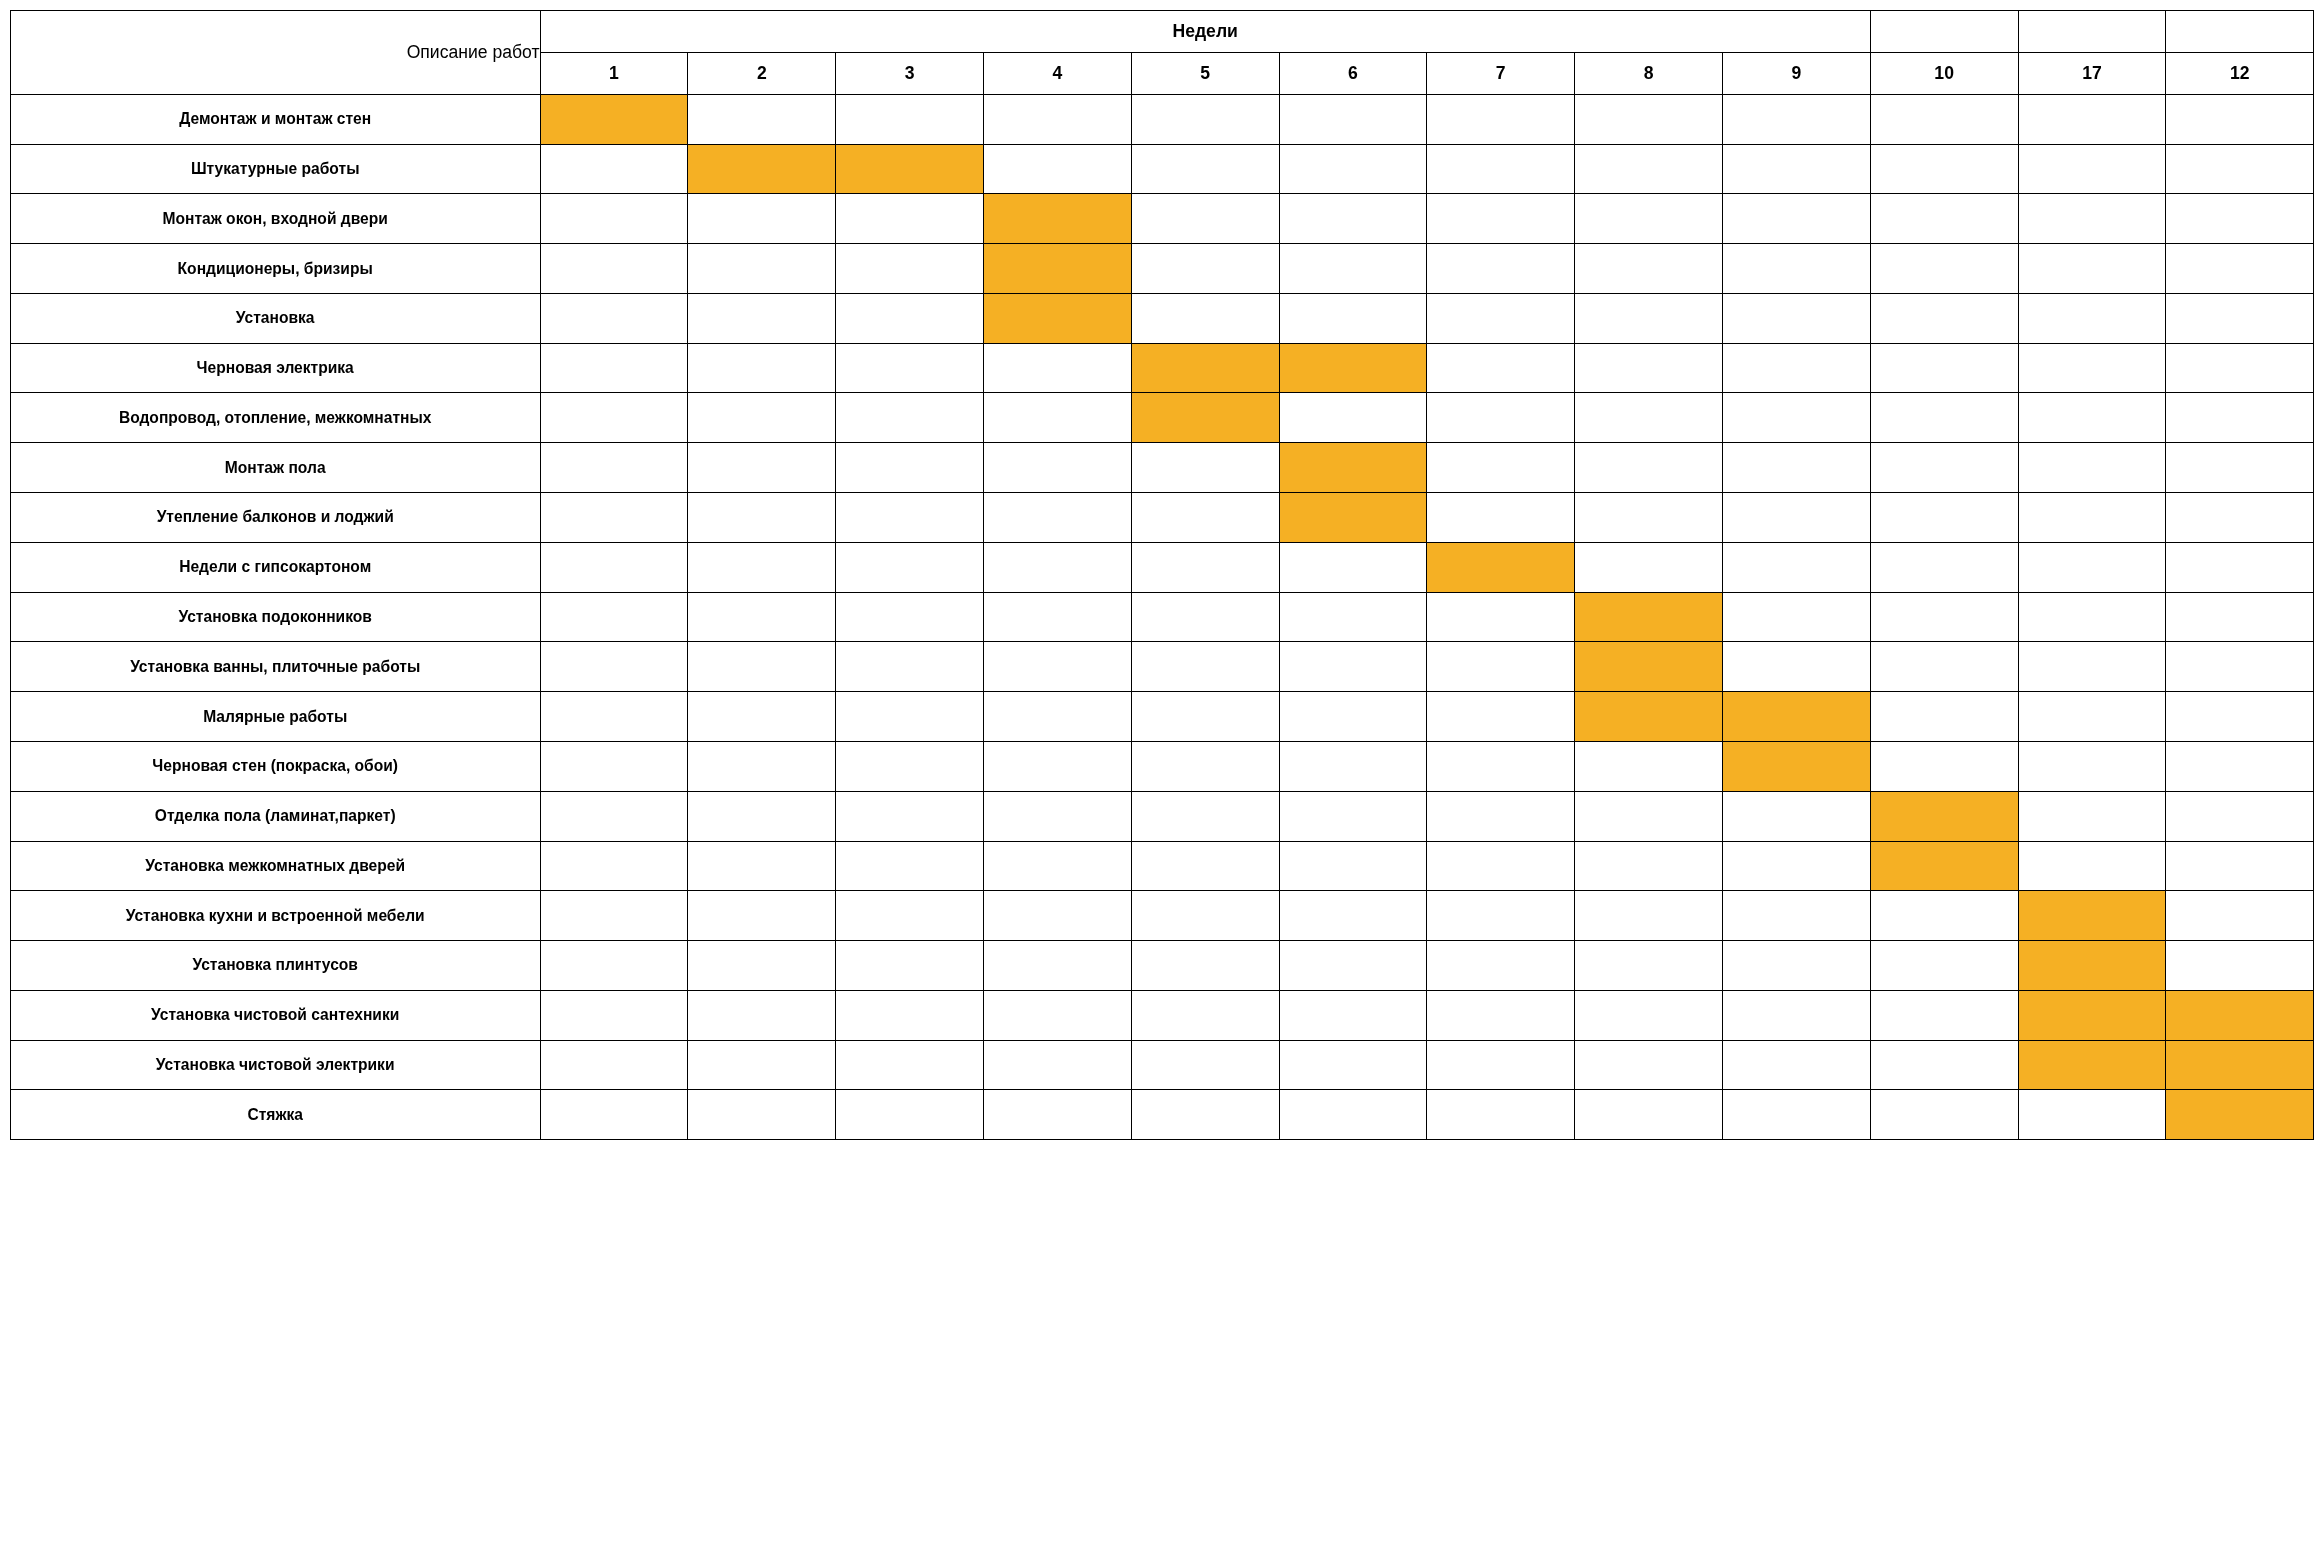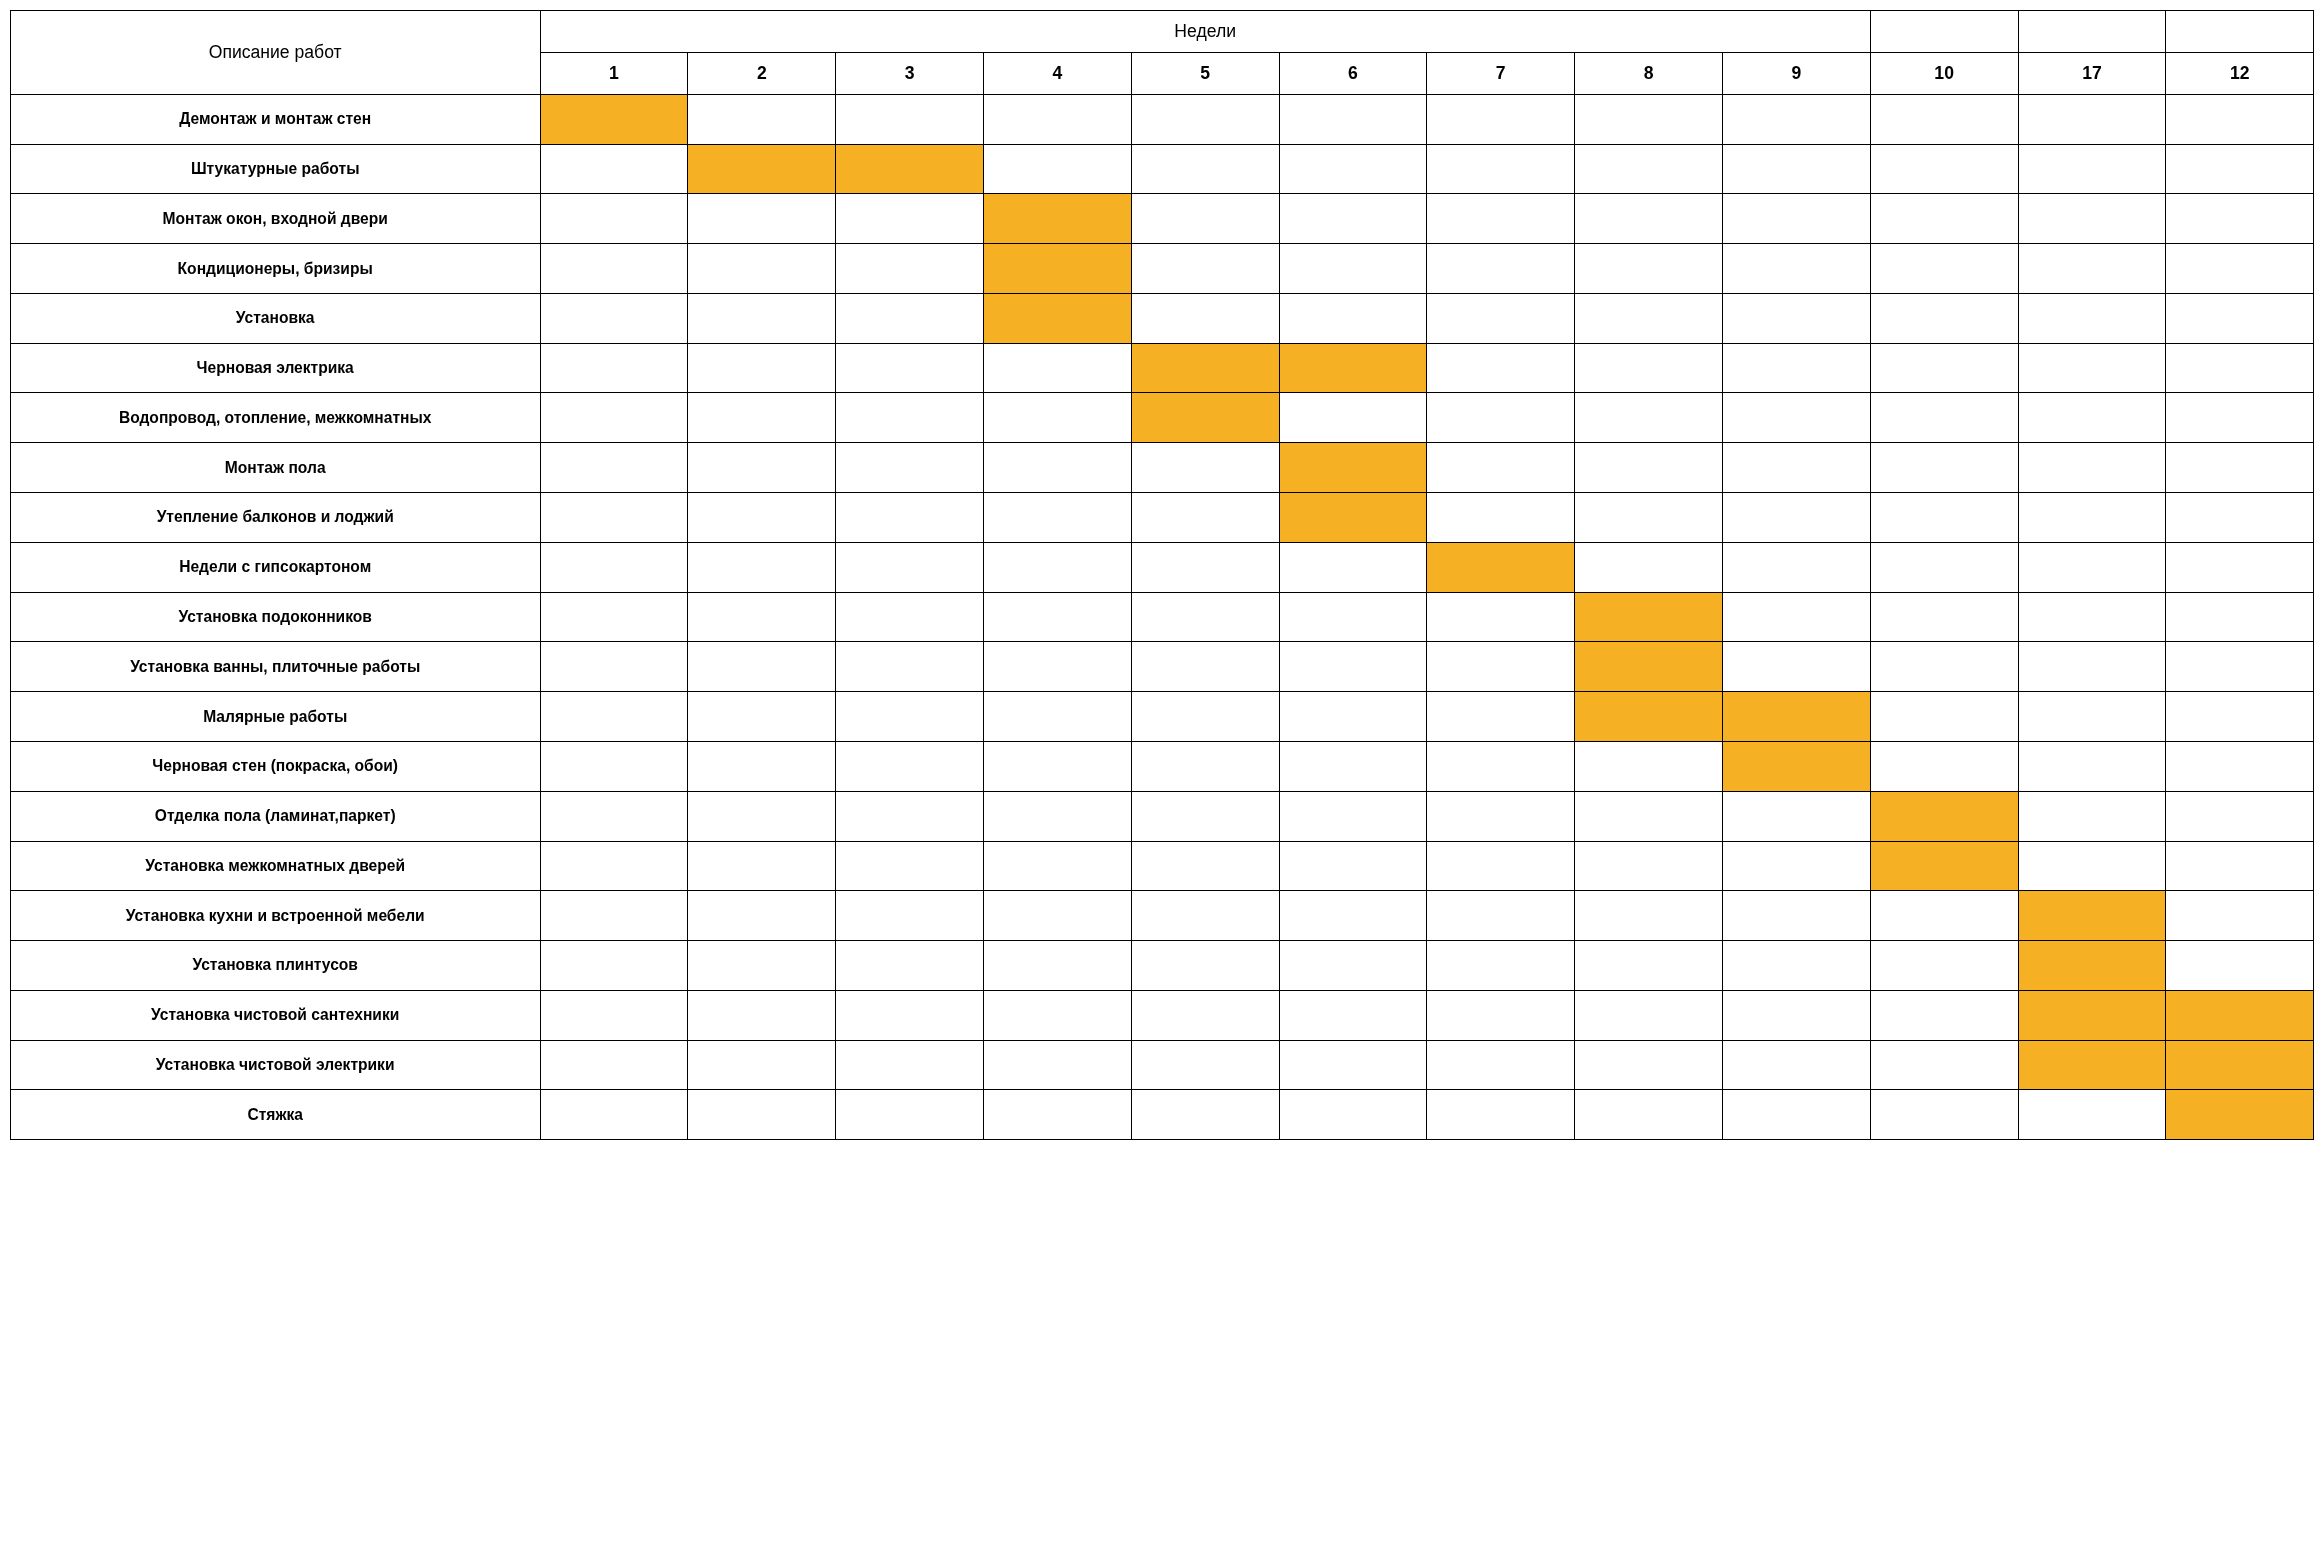--- a/index.html
+++ b/index.html
@@ -17,23 +17,24 @@
     border: 1px solid #000;
     text-align: center;
     vertical-align: middle;
     padding: 0;
     height: 41px;
   }
   th.task-header {
     width: 23%;
     font-weight: 400;
     font-size: 17.6px;
+    text-align: right;
   }
   th.weeks-header {
-    font-weight: 400;
+    font-weight: 700;
     font-size: 17.6px;
   }
   th.week-num {
     font-weight: 700;
     font-size: 17.6px;
   }
   td.task-name {
     font-size: 15.6px;
     font-weight: 700;
     padding: 3.9px 5.9px;

